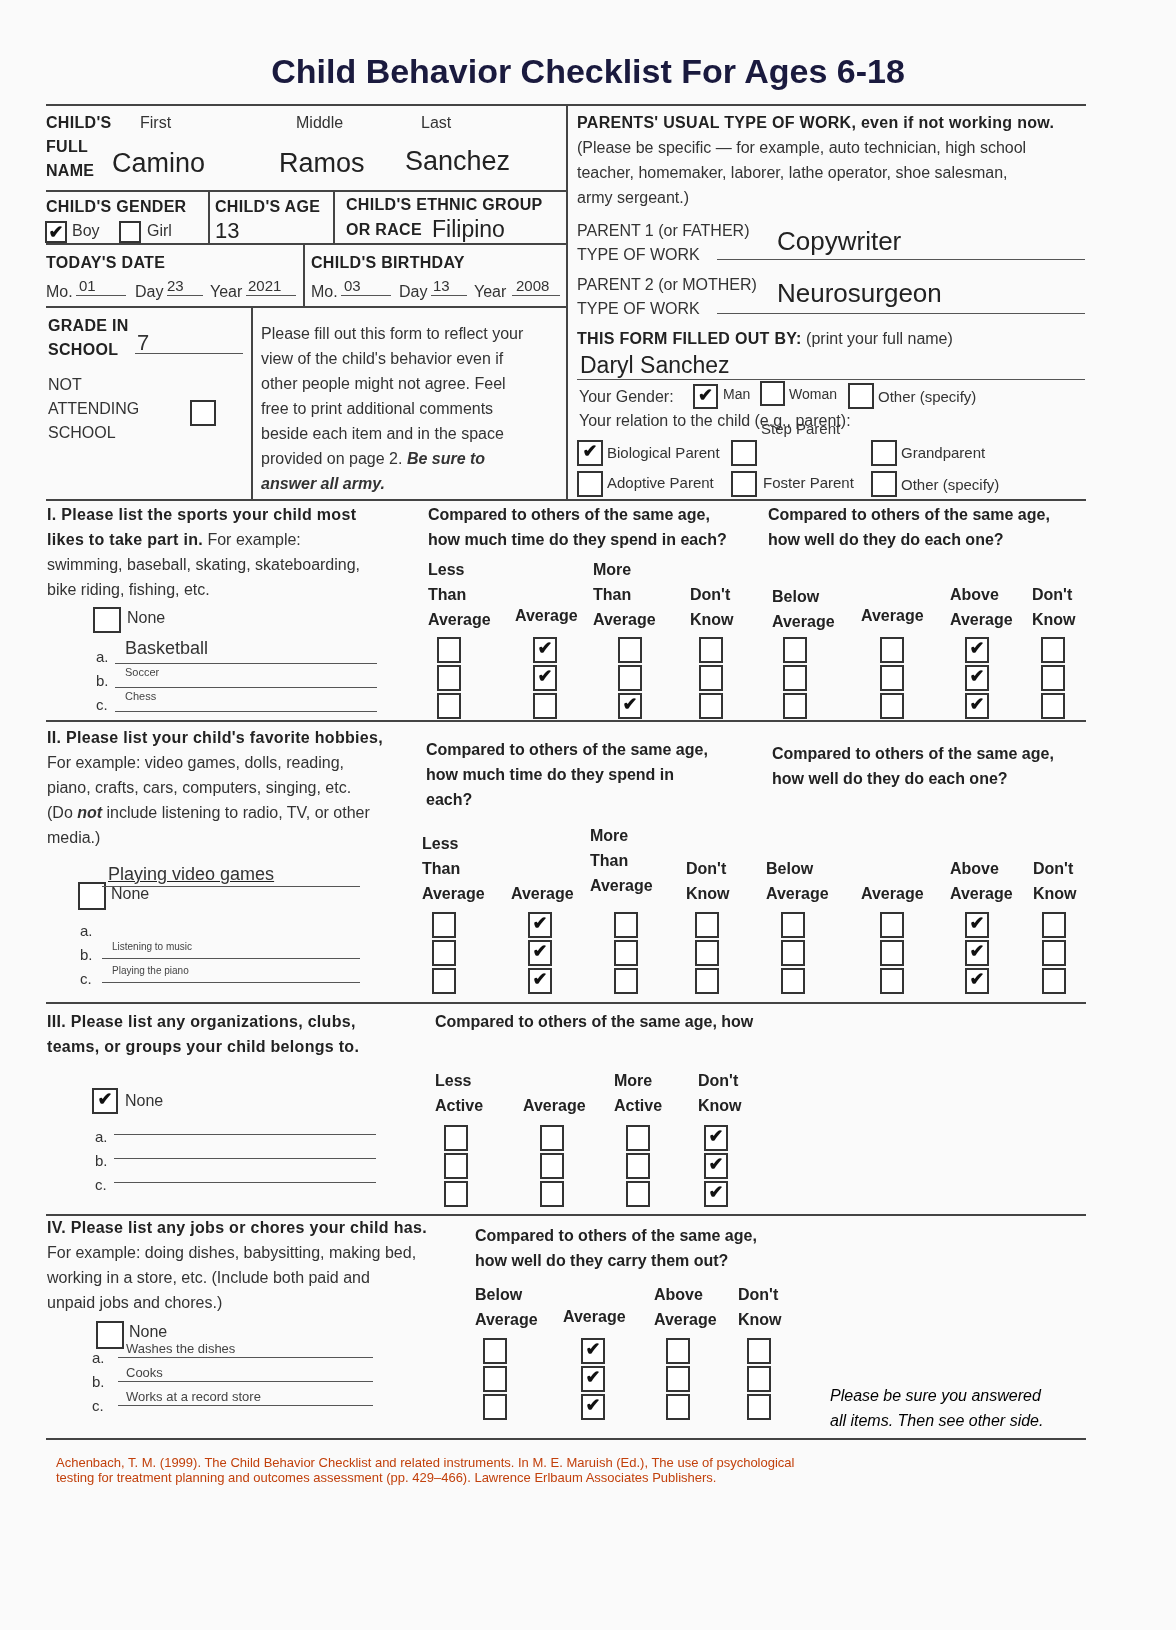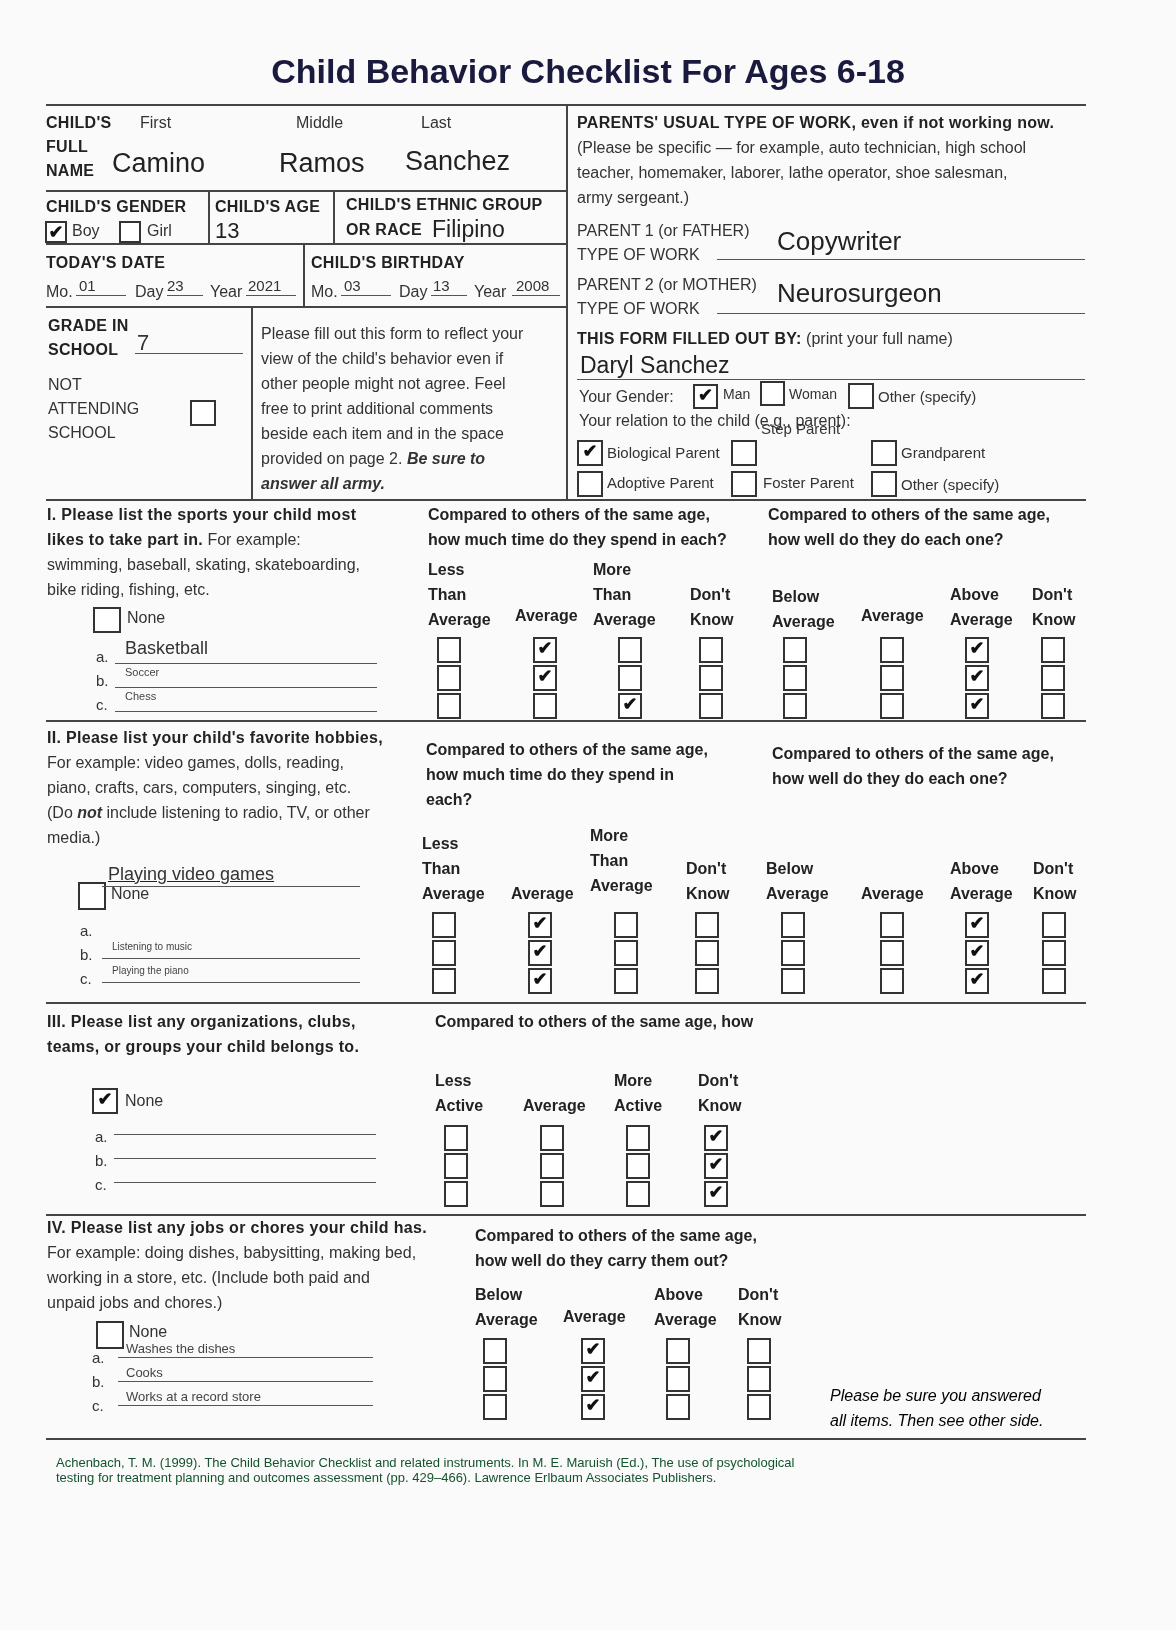--- a/index.html
+++ b/index.html
@@ -13,21 +13,21 @@
   .txt { font-size: 16px; color: #333; line-height: 25px; }
   .hand-lg { font-size: 27px; color: #222; }
   .hand-md { font-size: 24px; color: #222; }
   .hand-sm { font-size: 15px; color: #333; }
   .hand-xs { font-size: 11px; color: #444; }
   .cb { position: absolute; width: 22px; height: 22px; border: 2px solid #333; box-sizing: border-box; background: #fff; font-size: 18px; line-height: 18px; text-align: center; font-weight: bold; color: #111; cursor: pointer; }
   .cb.grid { width: 24px; height: 26px; }
   .colhdr { position: absolute; font-weight: bold; font-size: 16px; line-height: 25px; color: #222; }
   .line-under { position: absolute; border-bottom: 1.5px solid #555; }
   .italic-b { font-style: italic; font-weight: bold; }
-  .footer { position: absolute; left: 56px; top: 1455px; font-size: 13px; color: #14532d; line-height: 15px; }
+  .footer { position: absolute; left: 56px; top: 1455px; font-size: 13px; color: #c2410c; line-height: 15px; }
 </style>
 </head>
 <body>
 
 <div class="title">Child Behavior Checklist For Ages 6-18</div>
 
 <div class="hline" style="left:46px; width:1040px; top:104px;"></div>
 <div class="vline" style="left:566px; top:104px; height:395px;"></div>
 <div class="hline" style="left:46px; width:520px; top:190px;"></div>
 <div class="vline" style="left:208px; top:190px; height:53px;"></div>

